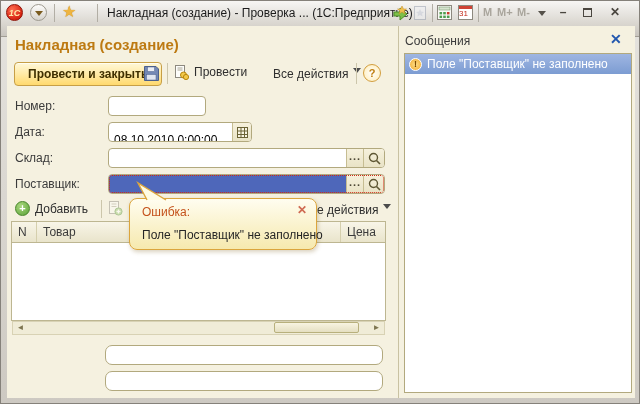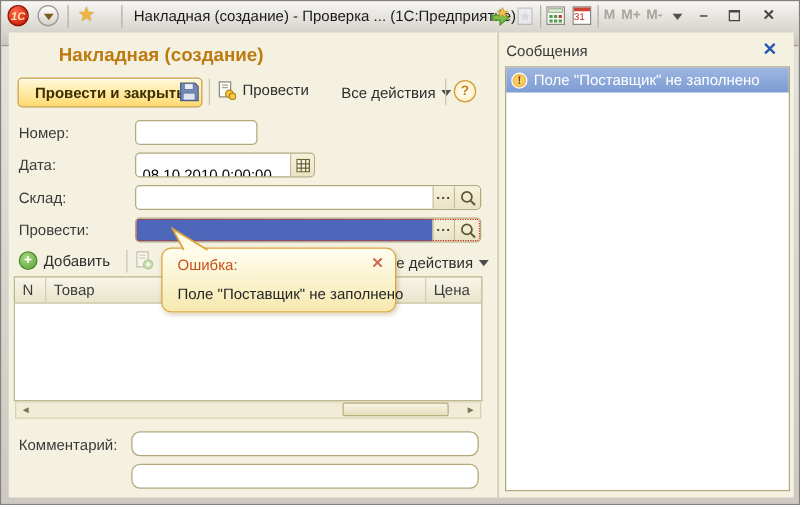--- a/index.html
+++ b/index.html
@@ -33,30 +33,30 @@
   .win-btn { top:4px; width:18px; height:16px; text-align:center; color:#4a463f;
              font-size:12px; line-height:15px; font-weight:bold; }
   .win-max-box { position:absolute; left:4px; top:3px; width:9px; height:9px; border:1px solid #4a463f; border-top-width:2px; }
 
   
   .content-bg { position:absolute; left:6px; top:25px; width:628px; height:372px; background:#f5f1e0; }
   .panel-divider { position:absolute; left:397px; top:25px; width:1px; height:372px; background:#c9c2a2; }
 
   
   .abs { position:absolute; }
-  .page-title { left:14px; top:35px; font-size:15px; font-weight:bold; color:#bd7a12;margin-left:32px; }
+  .page-title { left:14px; top:35px; font-size:15px; font-weight:bold; color:#bd7a12; }
 
   .btn-primary { left:13px; top:61px; height:24px; padding:0 13px;
                  background:linear-gradient(#fff8d8,#ffeaa6 50%,#ffd96e);
                  border:1px solid #c79f46; border-radius:4px; box-shadow:inset 0 1px 0 #fffef2;
                  font-weight:bold; font-size:12px; color:#3f2f00; display:flex; align-items:center; }
   .save-btn { left:142px; top:64px; }
   .tb2-sep { top:62px; width:1px; height:21px; background:#ccc6ab; }
   .post-btn { left:172px; top:63px; display:flex; align-items:center; gap:5px; color:#2e2e2e; }
-  .dd-link { display:flex; align-items:center; gap:5px; color:#2e2e2e; }
+  .dd-link { display:flex; align-items:flex-start; gap:5px; color:#2e2e2e; }
   .dd-caret { width:0; height:0; border-left:4px solid transparent; border-right:4px solid transparent;
               border-top:5px solid #4c4c4c; margin-top:1px; }
   .all-actions-top { left:272px; top:66px; }
   .help-btn { left:362px; top:63px; width:18px; height:18px; border-radius:50%;
               border:1px solid #d29e3e; background:radial-gradient(#ffffff,#ffecb4);
               color:#c07f10; font-weight:bold; font-size:11px; text-align:center; line-height:16px; }
 
   .f-label { left:14px; color:#3b3b3b; }
   .txt { position:absolute; border:1px solid #b2a97e; border-radius:4px; background:#fff;
          height:20px; font-size:12px; padding:0 5px; font-family:inherit; color:#1f1f1f; outline:none; }
@@ -226,21 +226,21 @@
     <input value="" style="">
     <div class="side-btn more-btn">...</div>
     <div class="side-btn mag-btn">
       <svg width="13" height="13">
           <circle cx="5.5" cy="5.5" r="4" fill="none" stroke="#5e5733" stroke-width="1.4"></circle>
           <line x1="8.5" y1="8.5" x2="12" y2="12" stroke="#5e5733" stroke-width="1.6"></line>
         </svg>
     </div>
   </div>
 
-  <div class="abs f-label" style="top:176px;">Провести:</div>
+  <div class="abs f-label" style="top:176px;">Поставщик:</div>
   <div class="group supplier-group" style="left:107px; top:173px; width:277px;">
     <input value="" style="">
     <div class="side-btn more-btn">...</div>
     <div class="side-btn mag-btn">
       <svg width="13" height="13">
           <circle cx="5.5" cy="5.5" r="4" fill="none" stroke="#5e5733" stroke-width="1.4"></circle>
           <line x1="8.5" y1="8.5" x2="12" y2="12" stroke="#5e5733" stroke-width="1.6"></line>
         </svg>
     </div>
     <div class="red-dotted"></div>
@@ -276,21 +276,20 @@
   </div>
 
   <div class="abs hscroll">
     <div class="sb-btn">◄</div>
     <div class="sb-track">
       <div class="sb-thumb"></div>
     </div>
     <div class="sb-btn">►</div>
   </div>
 
-  <div class="abs f-label" style="top:348px;">Комментарий:</div>
   <input class="txt comment-input" value="" style="">
   <input class="txt responsible-input" value="" style="">
 
   <div class="abs msg-title">Сообщения</div>
   <div class="abs msg-close">✕</div>
   <div class="abs msg-list">
     <div class="msg-row">
       <span class="warn-icon"></span>
       <span>Поле "Поставщик" не заполнено</span>
     </div>

